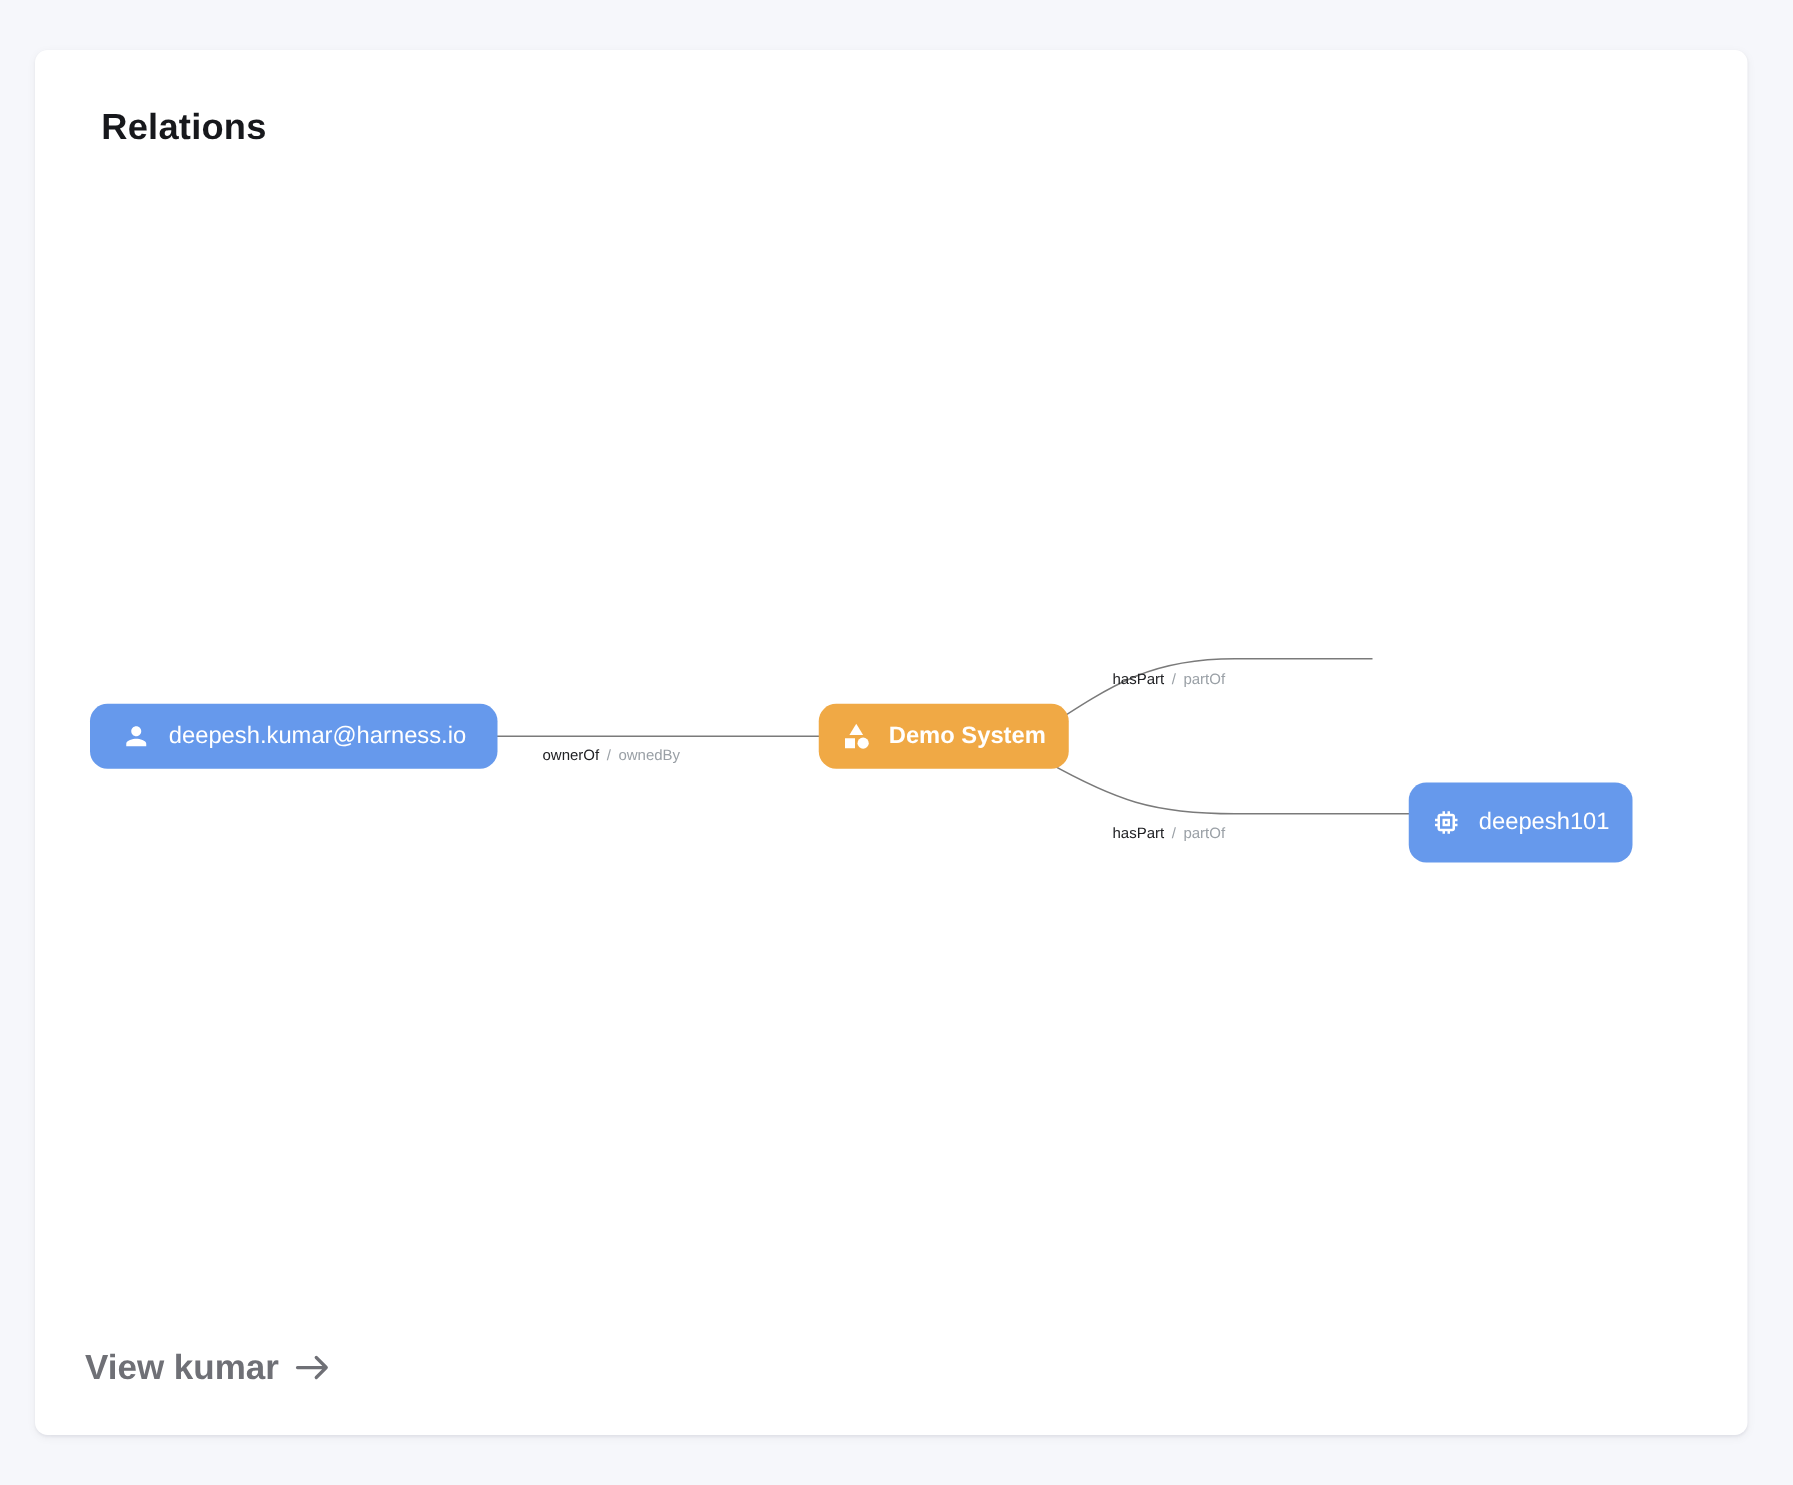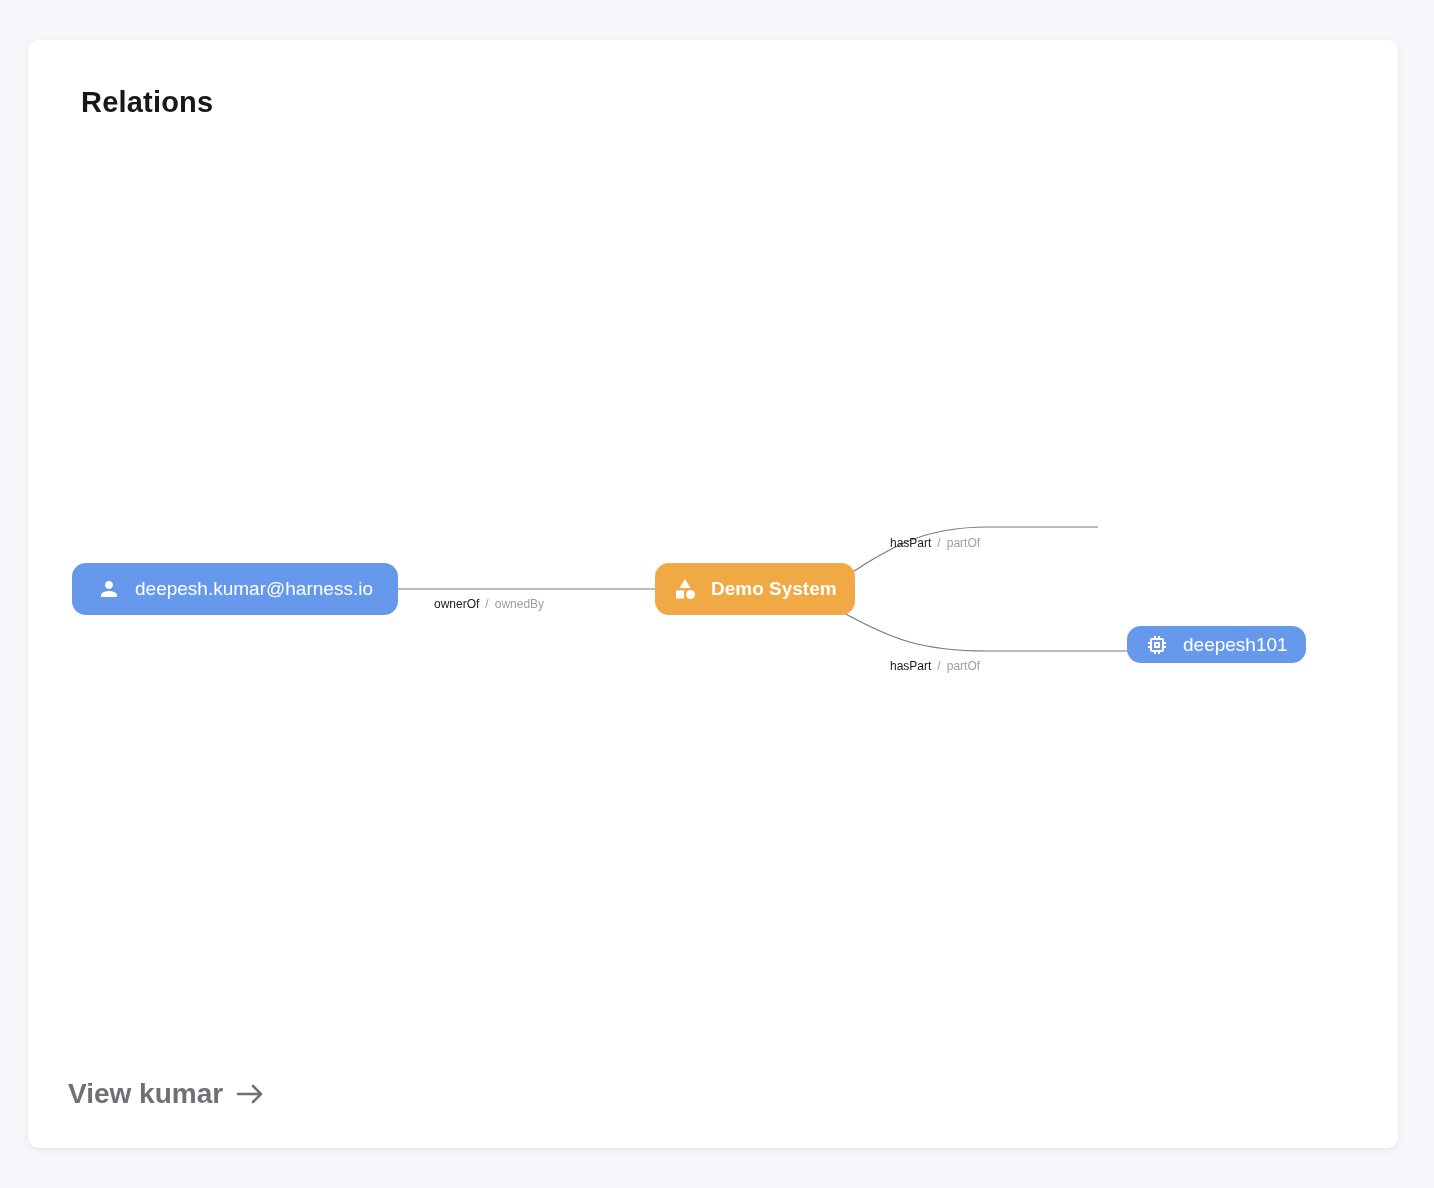--- a/index.html
+++ b/index.html
@@ -125,21 +125,21 @@
         <svg viewBox="0 0 24 24">
             <path d="m12 2-5.5 9h11z"></path>
             <circle cx="17.5" cy="17.5" r="4.5"></circle>
             <path d="M3 13.5h8v8H3z"></path>
           </svg>
       </span>
       <span class="nlabel">Demo System</span>
     </div>
 
 
-    <div class="node blue" style="left:1099px; top:586px; min-width:177px; height:37px;">
+    <div class="node blue" style="left:1099px; top:586px; min-width:177px; height:64px;">
       <span class="nicon">
         <svg viewBox="0 0 24 24">
             <path d="M15 9H9v6h6V9zm-2 4h-2v-2h2v2zm8-2V9h-2V7c0-1.1-.9-2-2-2h-2V3h-2v2h-2V3H9v2H7c-1.1 0-2 .9-2 2v2H3v2h2v2H3v2h2v2c0 1.1.9 2 2 2h2v2h2v-2h2v2h2v-2h2c1.1 0 2-.9 2-2v-2h2v-2h-2v-2h2zm-4 6H7V7h10v10z"></path>
           </svg>
       </span>
       <span class="nlabel">deepesh101</span>
     </div>
   </div>
 
   <a class="view-graph">

